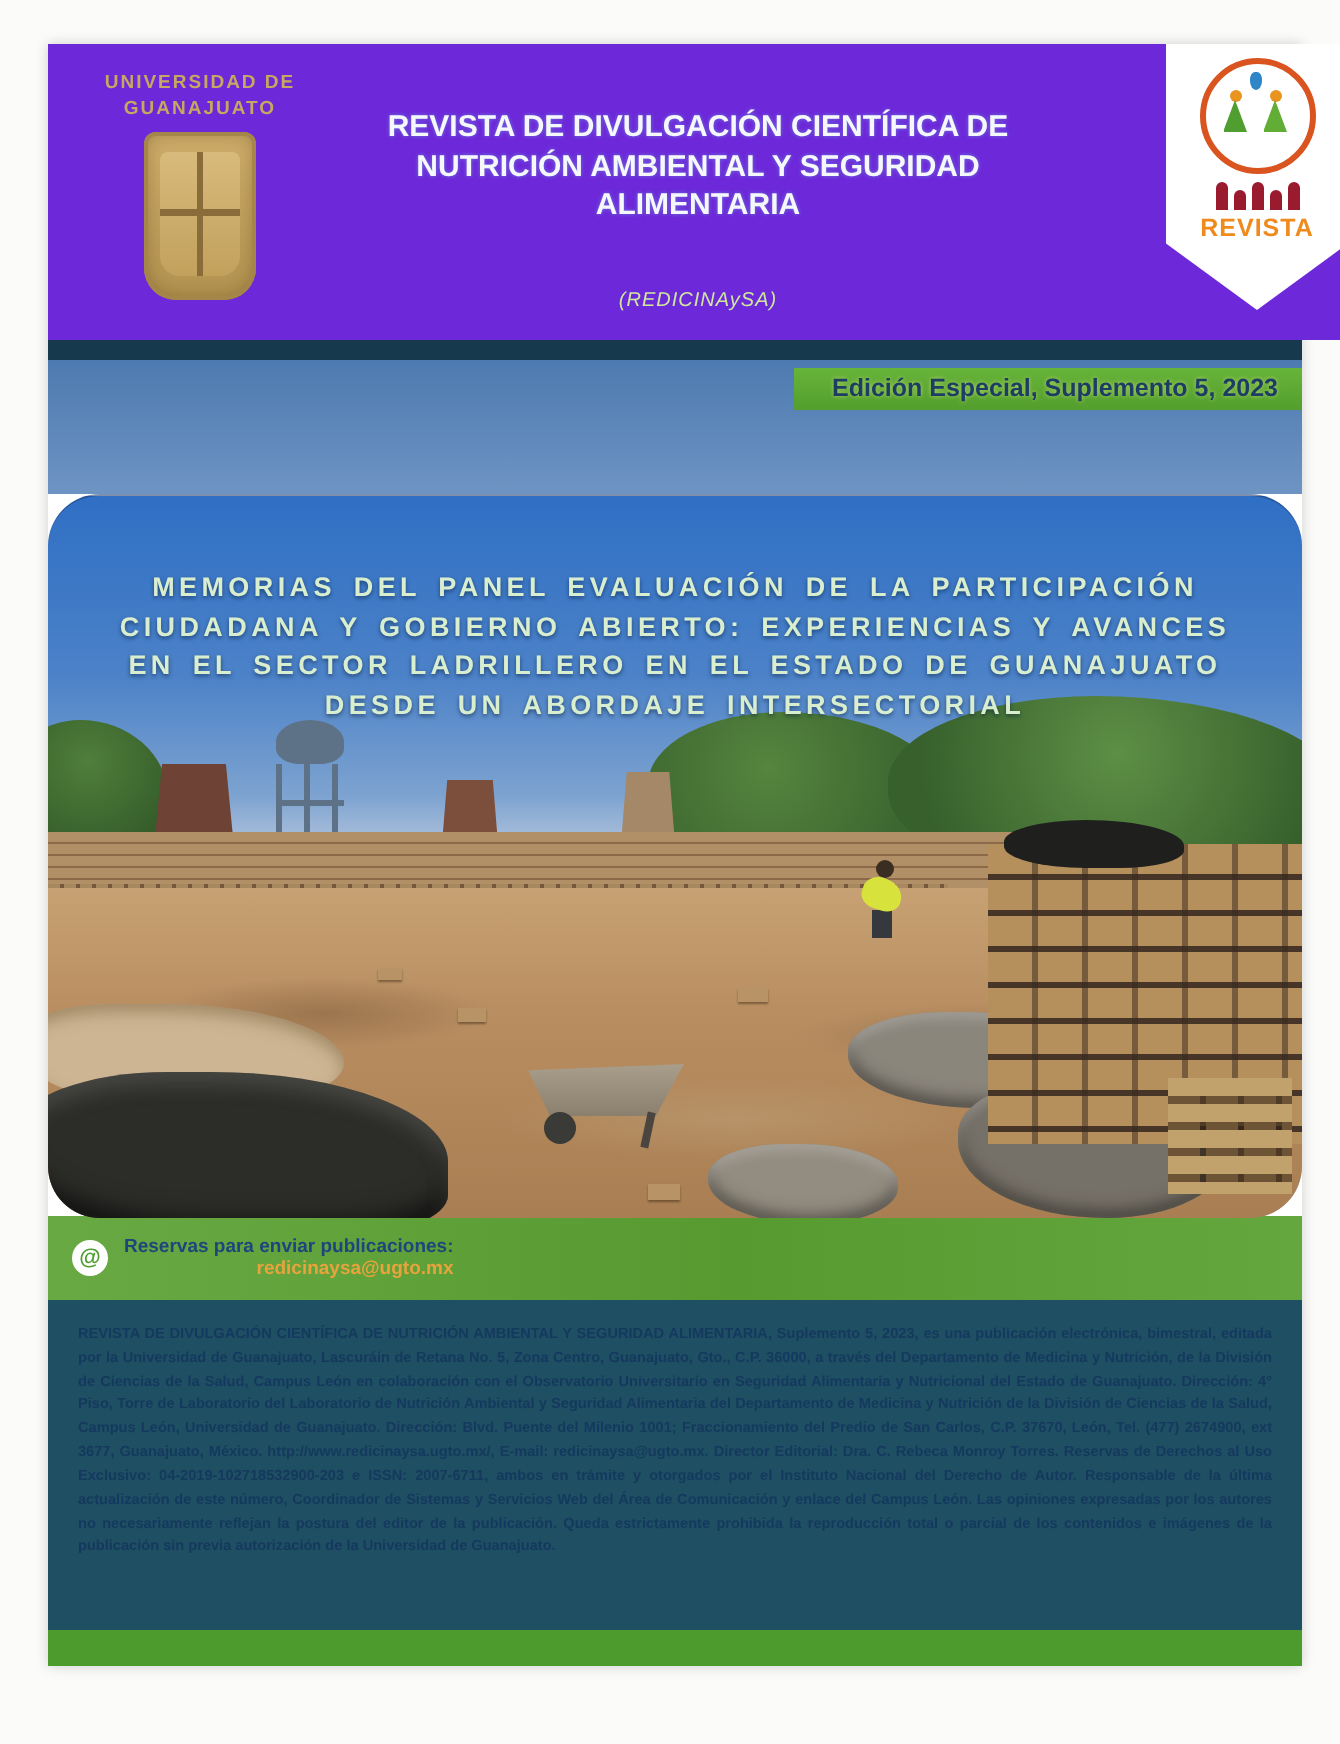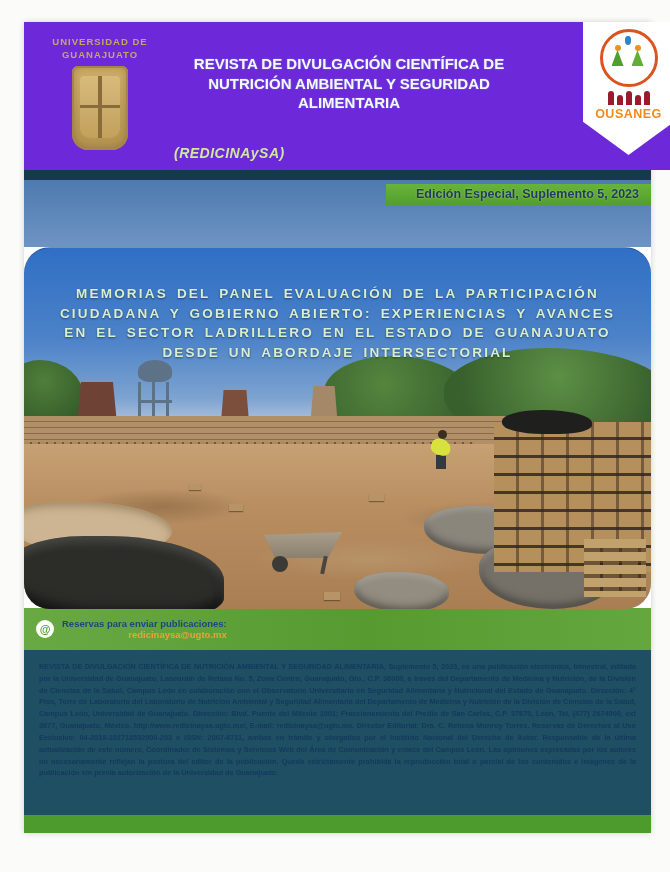--- a/index.html
+++ b/index.html
@@ -31,22 +31,22 @@
       linear-gradient(180deg, transparent 46%, #8a6c3a 46%, #8a6c3a 52%, transparent 52%),
       linear-gradient(180deg,#d8ba7c,#c2a15c);
     border-radius:4px 4px 10px 10px;
   }
   .journal-title{
     position:absolute;left:150px;top:32px;width:350px;text-align:center;
     color:#f4f8fb;font-size:15px;font-weight:bold;line-height:1.3;
     text-shadow:0 0 2px rgba(120,190,230,.5);
   }
   .journal-acronym{
-    position:absolute;left:150px;top:123px;width:350px;text-align:left;
-    color:#cfe79e;font-size:14px;font-weight:bold;font-style:italic;letter-spacing:.5px;
+    position:absolute;left:150px;top:123px;width:350px;text-align:center;
+    color:#cfe79e;font-size:10px;font-weight:normal;font-style:italic;letter-spacing:.5px;
   }
   
   .ousaneg-badge{
     position:absolute;right:4px;top:0;width:91px;height:133px;background:#ffffff;
     clip-path:polygon(0 0,100% 0,100% 75%,50% 100%,0 75%);
     display:flex;flex-direction:column;align-items:center;
   }
   .ousaneg-circle{
     margin-top:7px;width:52px;height:52px;border-radius:50%;
     border:3px solid #d9541e;background:#ffffff;position:relative;
@@ -60,21 +60,21 @@
   .ousaneg-figs i{display:block;width:6px;background:#9b1b2e;border-radius:3px 3px 0 0;}
   .ousaneg-figs i:nth-child(odd){height:14px;}
   .ousaneg-figs i:nth-child(even){height:10px;}
   .ousaneg-word{color:#ef8a1d;font-size:12.5px;font-weight:bold;letter-spacing:.5px;margin-top:2px;}
   
   .band{
     position:absolute;left:0;top:158px;width:627px;height:67px;
     background:linear-gradient(180deg,#4d7ab0,#6e94c3);
   }
   .edition-badge{
-    position:absolute;right:0;top:4px;height:21px;line-height:21px;padding:0 12px 0 30px;
+    position:absolute;right:0;top:4px;height:21px;line-height:21px;padding:0 12px 0 19px;
     background:linear-gradient(180deg,#67b43a,#539e2d);
     color:#1b3e63;font-size:12.5px;font-weight:bold;
     text-shadow:0 0 2px rgba(255,240,150,.55);
   }
   
   .photo{
     position:absolute;left:0;top:225px;width:627px;height:361px;overflow:hidden;
     background:linear-gradient(180deg,#2f6fc4 0,#4c82c8 90px,#7da3d0 150px,#a9bedb 172px);
     border-top:1px solid rgba(0,0,30,.25);
     border-radius:26px;
@@ -203,21 +203,21 @@
         <span class="fig-g1"></span>
         <span class="fig-g2"></span>
       </div>
       <div class="ousaneg-figs">
         <i></i>
           <i></i>
           <i></i>
           <i></i>
           <i></i>
       </div>
-      <div class="ousaneg-word">OUSANEG</div>
+      <div class="ousaneg-word">REVISTA</div>
     </div>
   </div>
   <div class="navy-strip"></div>
 
   <div class="band">
     <div class="edition-badge">Edición Especial, Suplemento 5, 2023</div>
   </div>
 
   <div class="photo">
     <div class="cover-title">MEMORIAS DEL PANEL EVALUACIÓN DE LA PARTICIPACIÓN CIUDADANA Y GOBIERNO ABIERTO: EXPERIENCIAS Y AVANCES EN EL SECTOR LADRILLERO EN EL ESTADO DE GUANAJUATO DESDE UN ABORDAJE INTERSECTORIAL</div>

